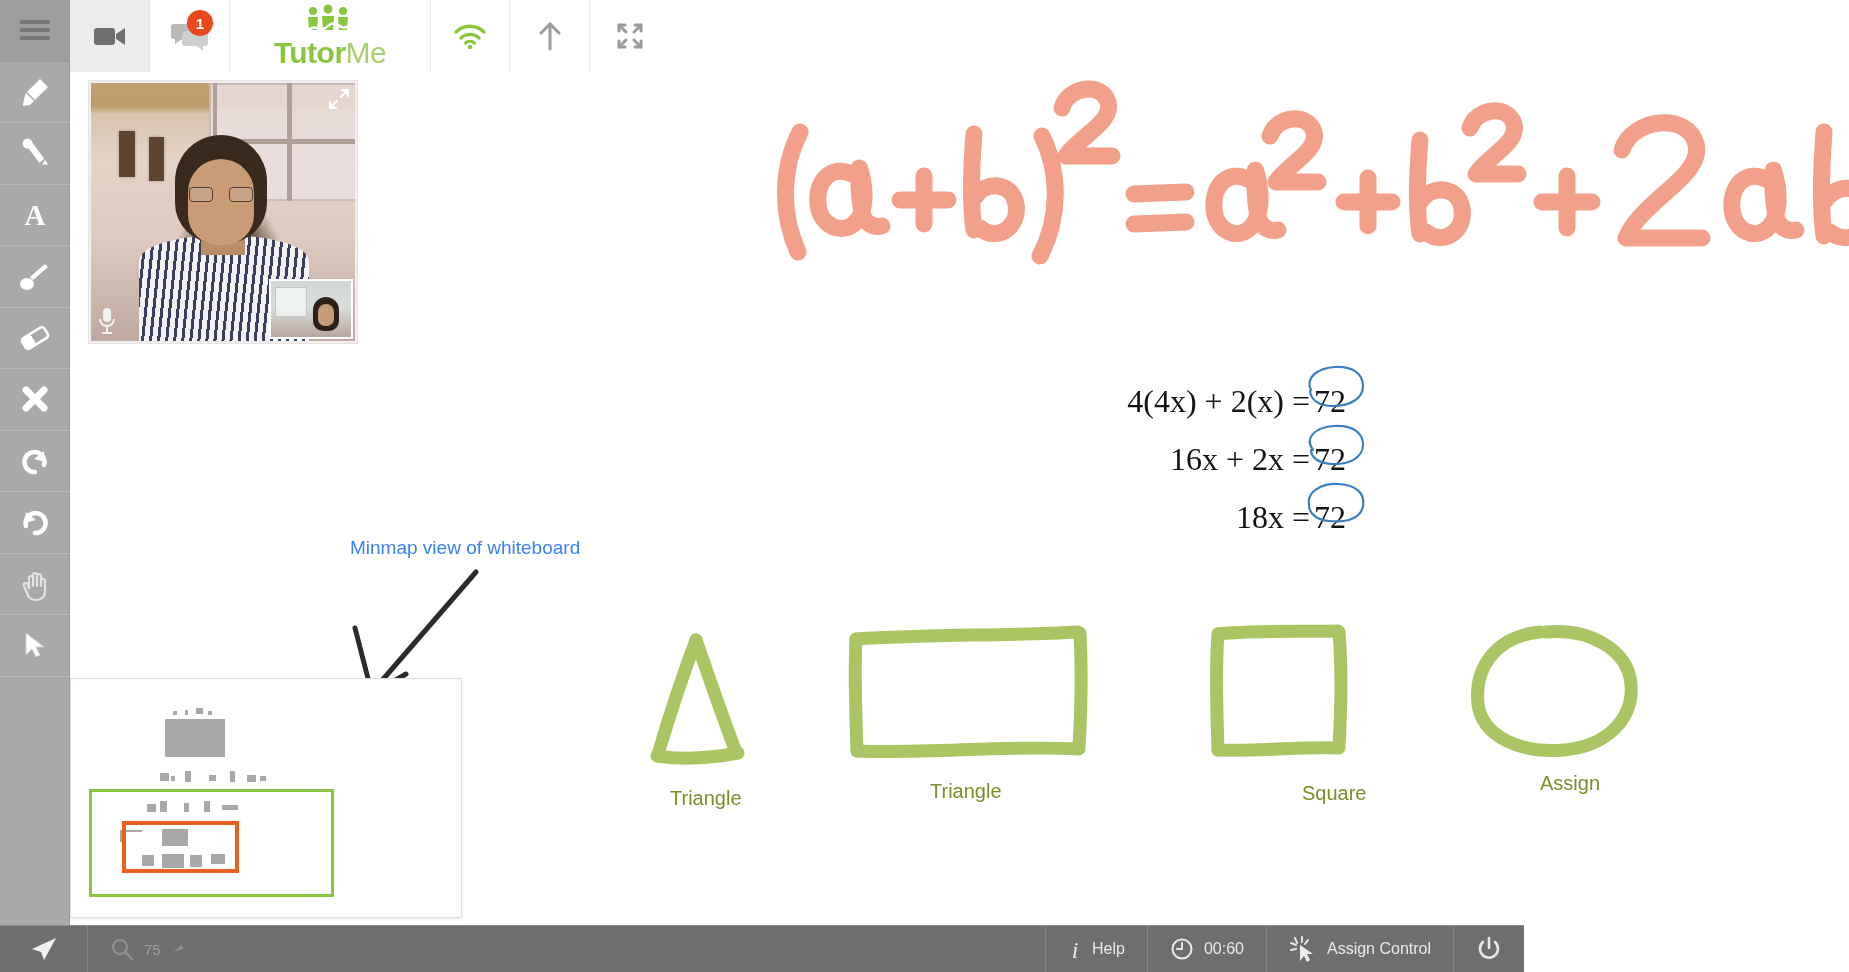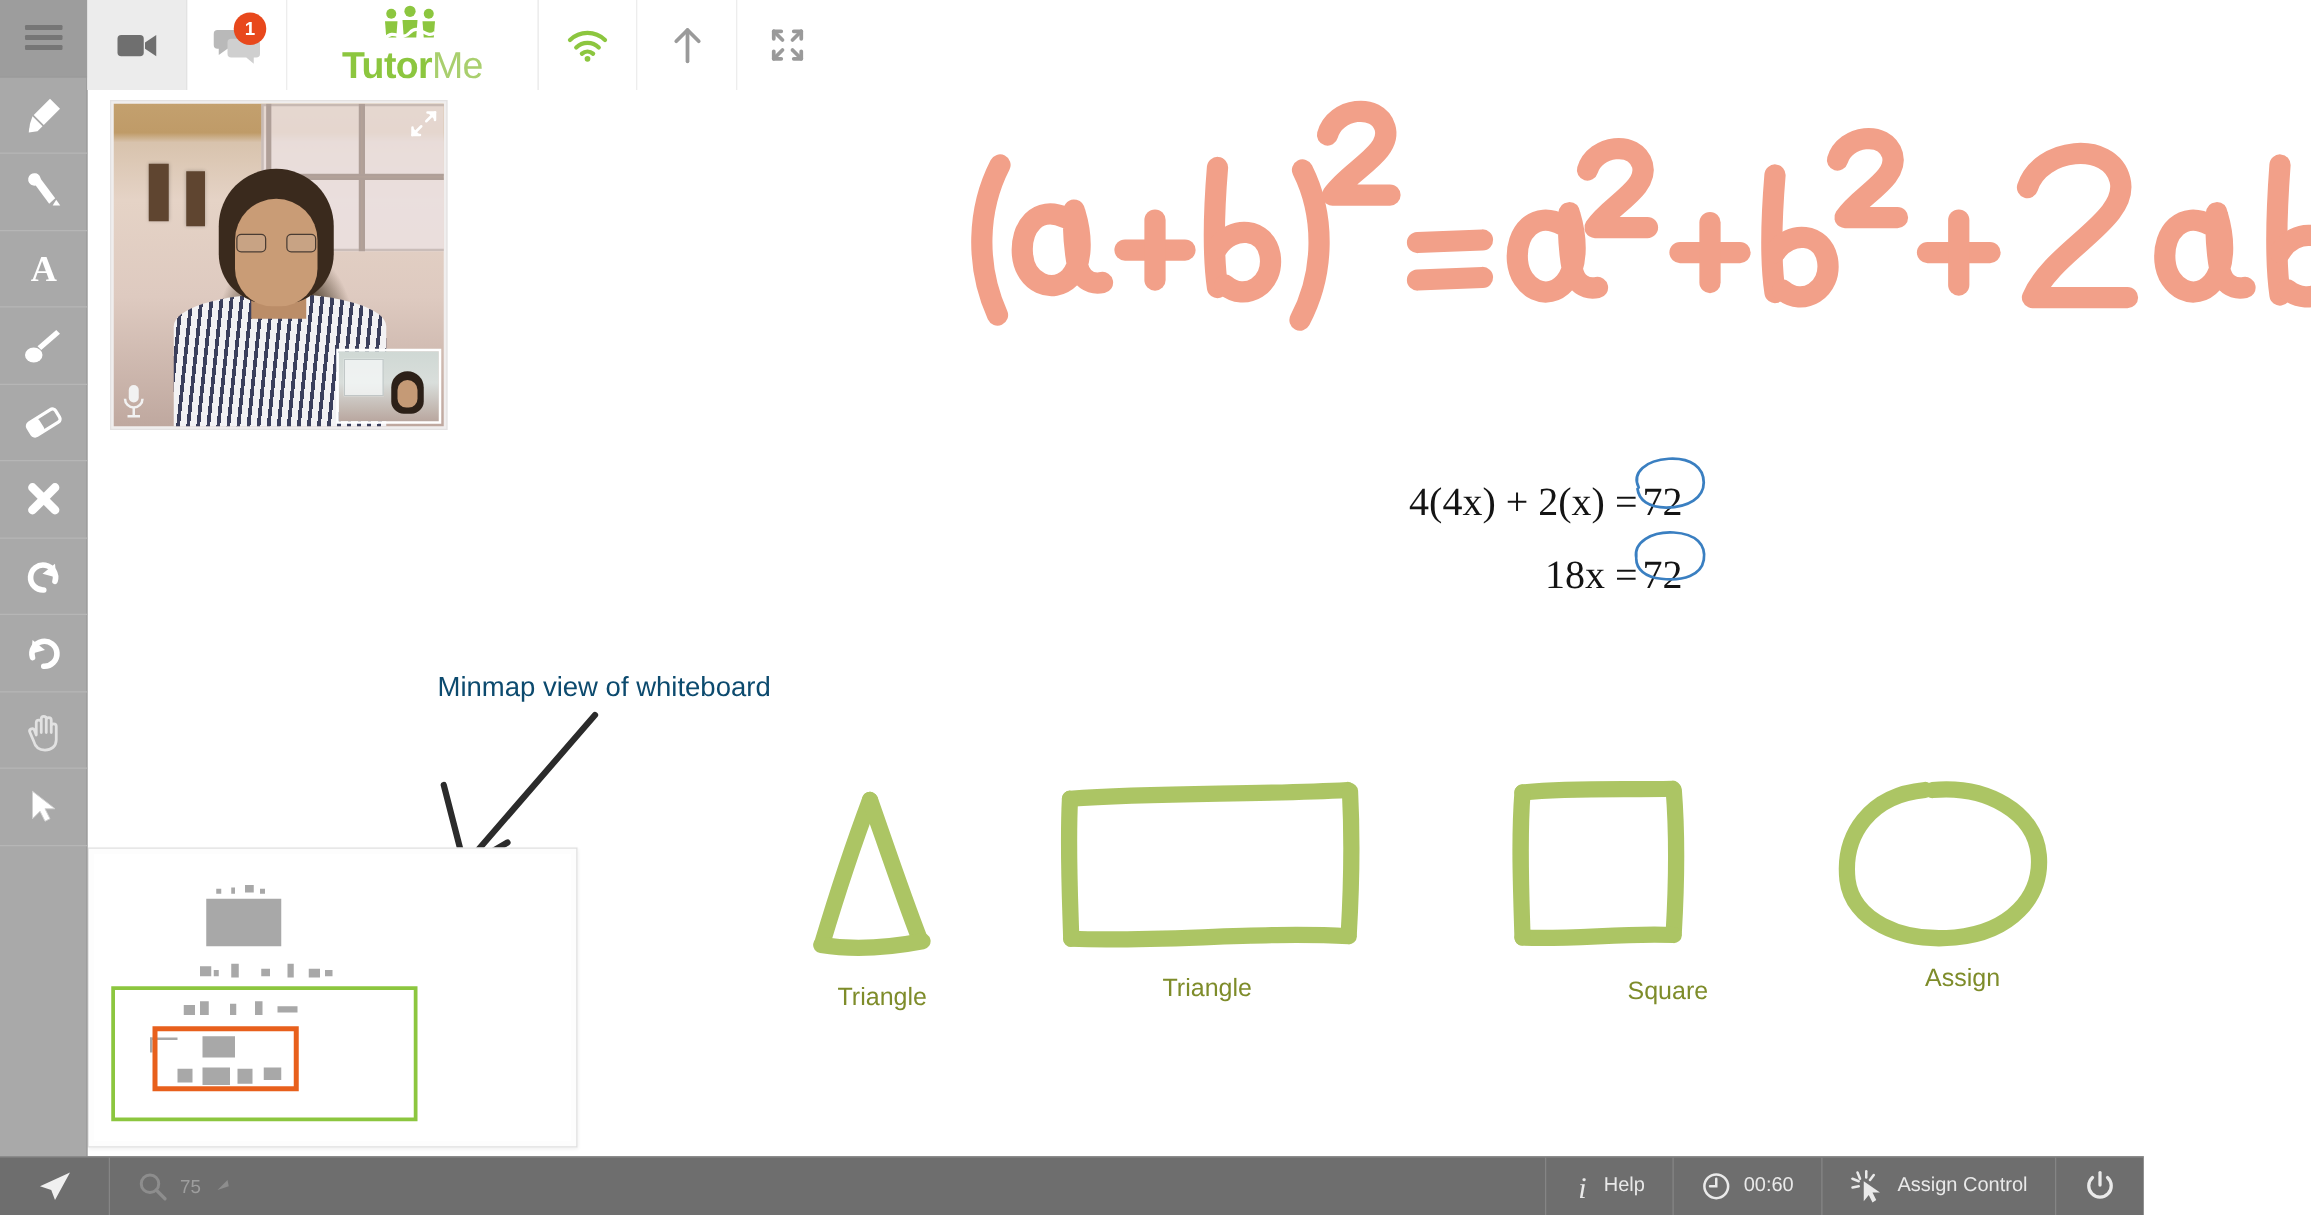--- a/index.html
+++ b/index.html
@@ -175,21 +175,21 @@
   .eq-circle {
     position: absolute; left: -9px; top: -8px;
     width: 66px; height: 44px;
     pointer-events: none;
   }
   .eq-circle.small { width: 46px; }
 
   
   #annot-text {
     position: absolute; left: 280px; top: 465px;
-    font-size: 22px; color: #0c4a6e;
+    font-size: 19px; color: #3b82f6;
     font-family: "Liberation Sans", sans-serif;
     white-space: nowrap;
   }
   #annot-arrow { position: absolute; left: 280px; top: 490px; width: 150px; height: 150px; }
 
   
   #shapes-row { position: absolute; left: 0; top: 560px; width: 1779px; height: 250px; }
   .shape-label {
     position: absolute;
     font-size: 20px; color: #7e8c2a;
@@ -215,21 +215,21 @@
   }
   #mm-viewport-orange {
     position: absolute; left: 44px; top: 135px;
     width: 117px; height: 52px;
     border: 4px solid #e8601c;
   }
 
   
   #bottom-bar {
     position: absolute; left: 0; bottom: 0;
-    width: 1715px; height: 47px;
+    width: 1524px; height: 47px;
     background: #6e6e6e;
     display: flex; align-items: stretch;
     border-top: 1px solid #8a8a8a;
   }
   .bb-cell {
     display: flex; align-items: center; justify-content: center;
     gap: 10px; color: #e9e9e9; font-size: 16px;
     padding: 0 22px; cursor: pointer;
     border-right: 1px solid #858585;
   }
@@ -292,20 +292,25 @@
     </svg>
 
     <div id="eq-block">
 
       <div class="eq-row">
         <span>4(4x) + 2(x) =</span><span class="ans"><svg class="eq-circle" viewBox="0 0 66 44">
               <path d="M10 26 C4 14, 16 4, 34 3 C52 2, 62 10, 62 22 C62 34, 50 42, 32 42 C18 42, 10 36, 9 27" fill="none" stroke="#3a7fc1" stroke-width="2.2" stroke-linecap="round"></path>
             </svg><span>72</span></span>
       </div>
 
+      <div class="eq-row">
+        <span>16x + 2x =</span><span class="ans"><svg class="eq-circle" viewBox="0 0 66 44">
+              <path d="M12 28 C3 16, 14 5, 33 4 C53 3, 63 12, 62 24 C61 36, 48 43, 30 42 C17 41, 10 35, 10 28" fill="none" stroke="#3a7fc1" stroke-width="2.2" stroke-linecap="round"></path>
+            </svg><span>72</span></span>
+      </div>
 
       <div class="eq-row">
         <span>18x =</span><span class="ans"><svg class="eq-circle" viewBox="0 0 66 44">
               <path d="M8 24 C6 12, 20 3, 38 4 C56 5, 64 14, 62 26 C60 38, 46 43, 28 41 C15 40, 8 33, 8 25" fill="none" stroke="#3a7fc1" stroke-width="2.2" stroke-linecap="round"></path>
             </svg><span>72</span></span>
       </div>
 
 
     </div>
 

